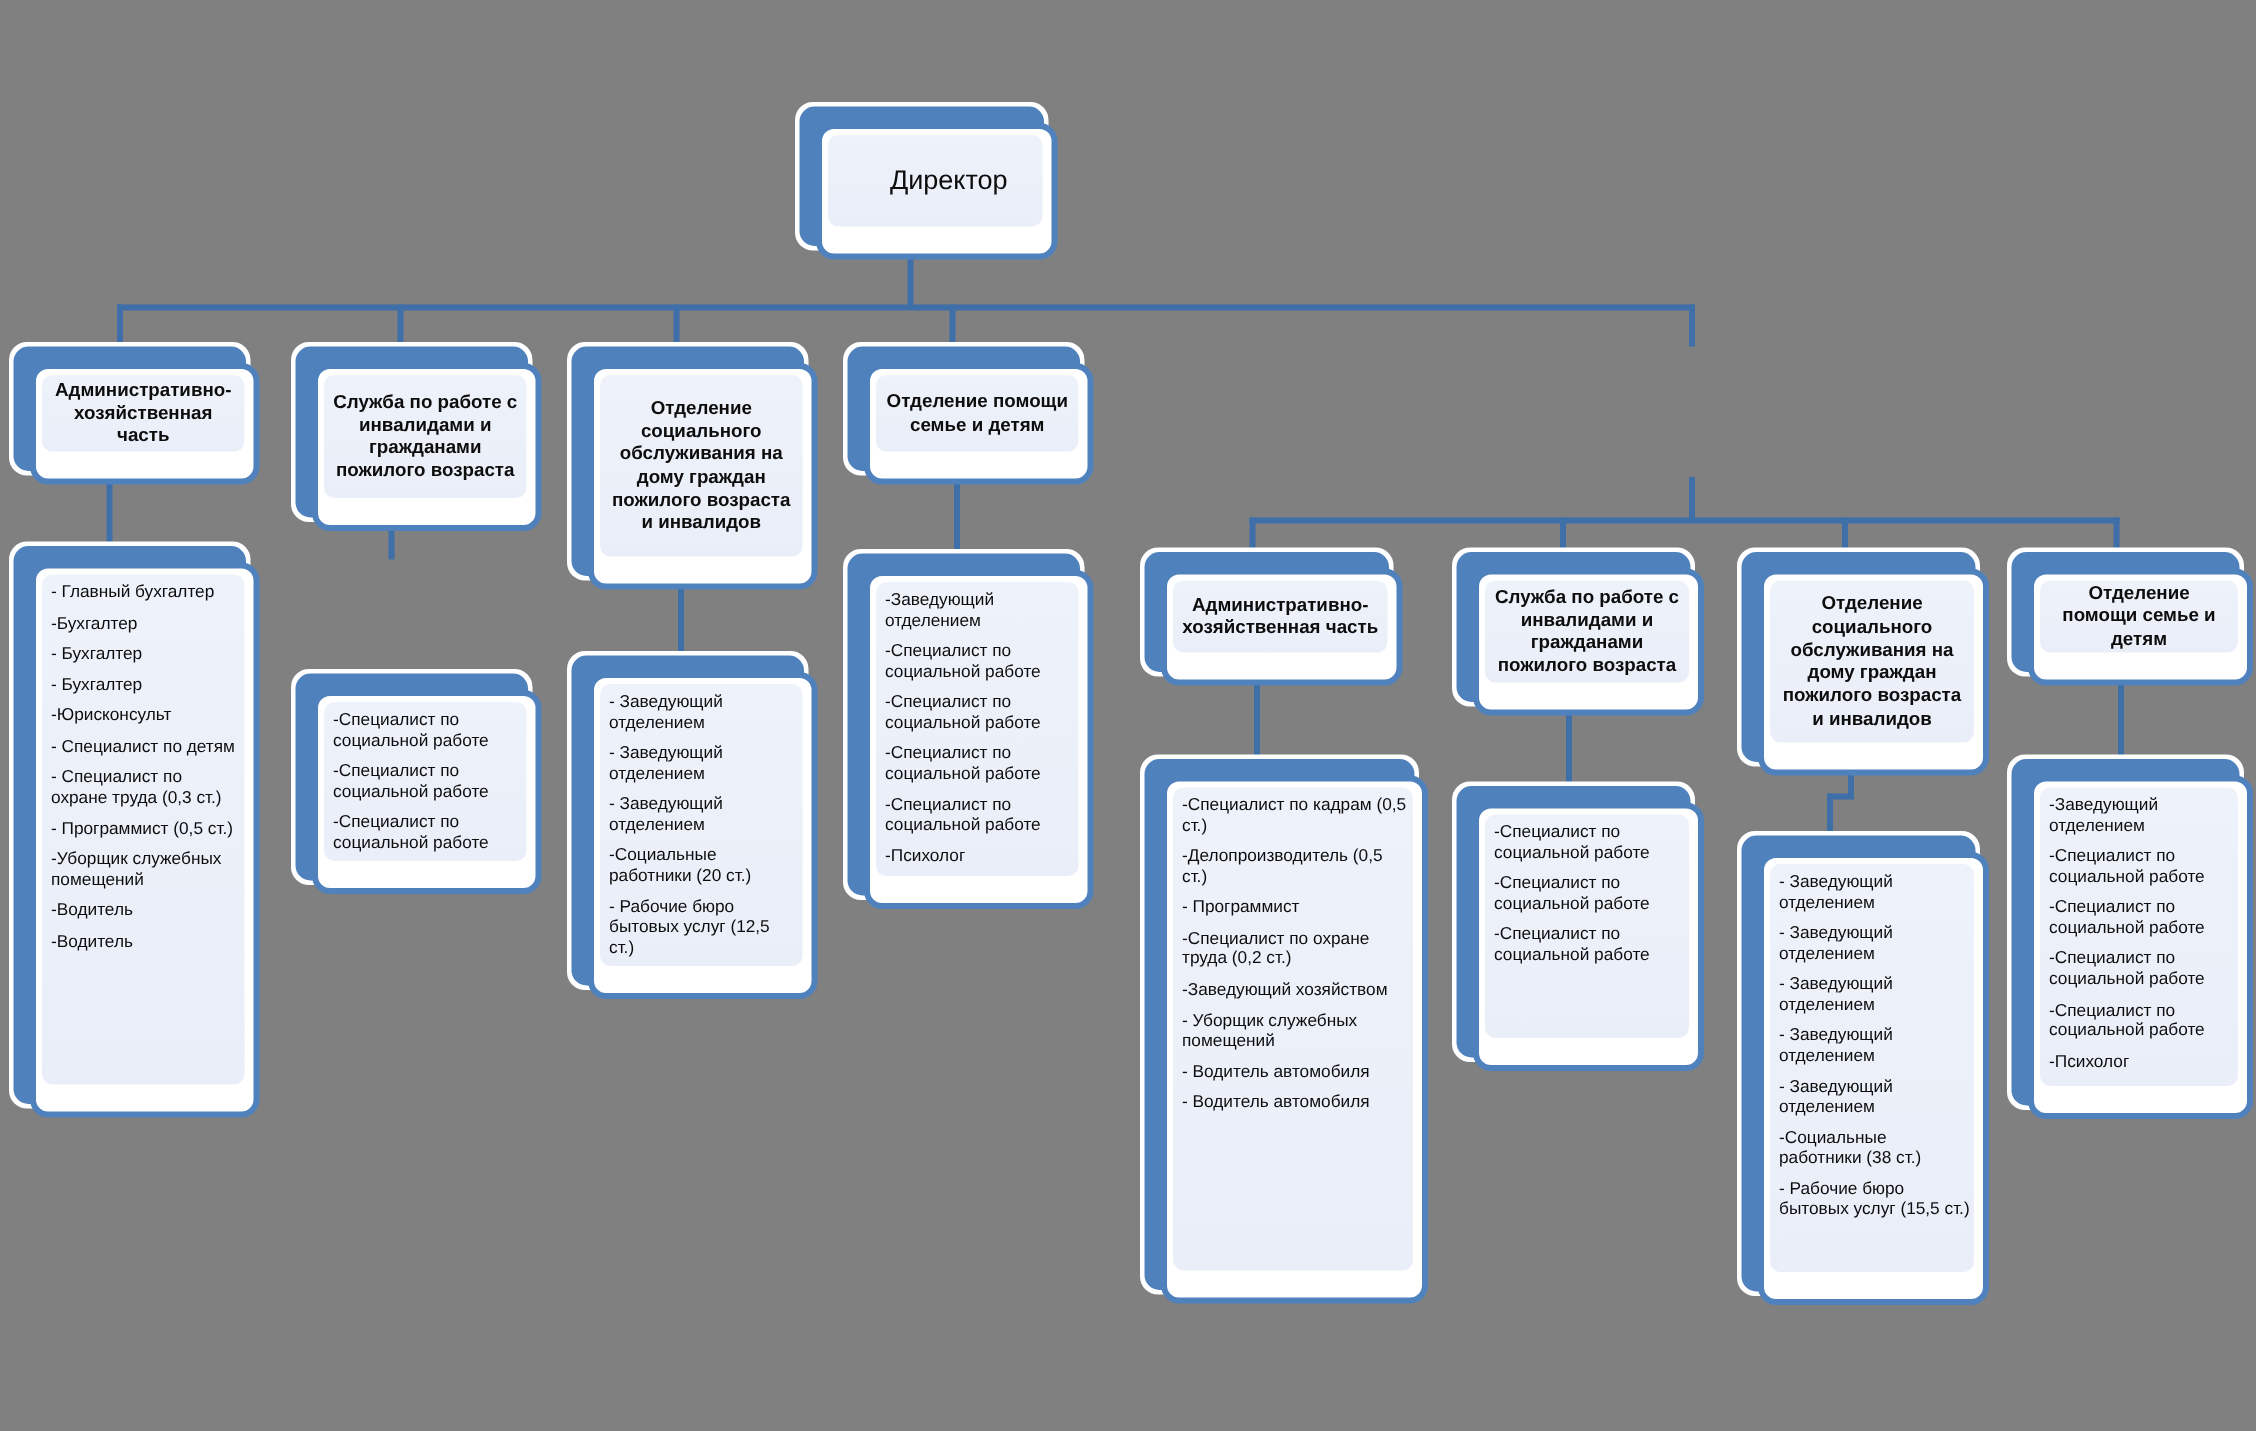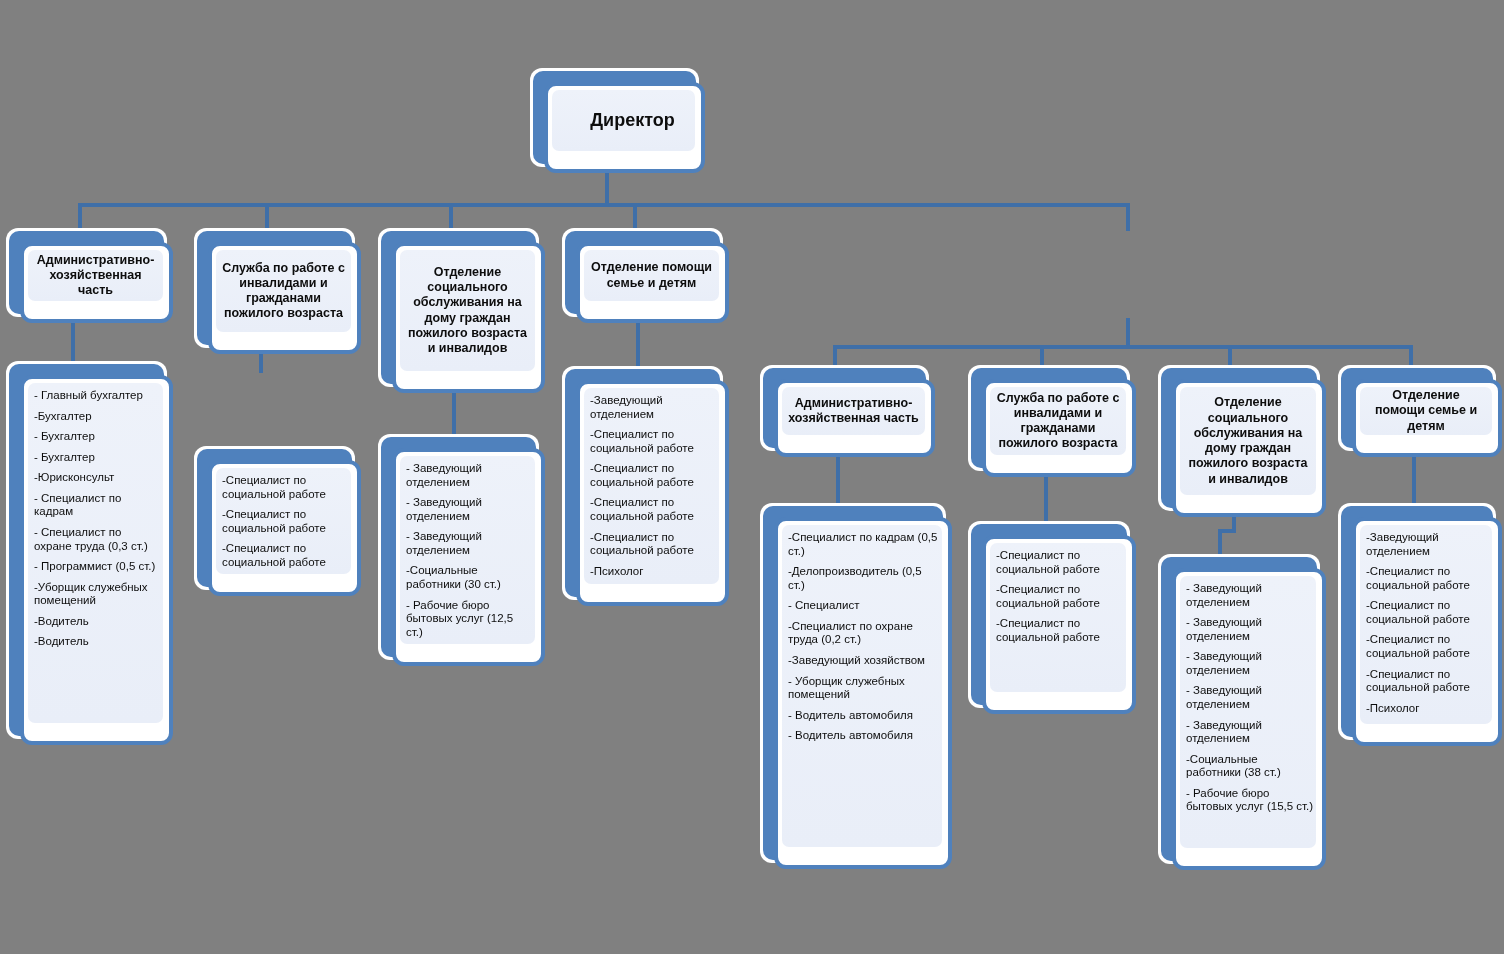--- a/index.html
+++ b/index.html
@@ -42,21 +42,21 @@
     border-radius:7px;
     box-sizing:border-box;
     display:flex;flex-direction:column;
     overflow:hidden;
   }
   .node.title .panel{align-items:center;justify-content:center;}
   .node .panel .ttl{
     color:#0d0d0d;text-align:center;font-weight:bold;line-height:1.22;
     padding:0 6px;width:100%;box-sizing:border-box;
   }
-  .node.root .panel .ttl{font-weight:bold;padding-left:24px;}
+  .node.root .panel .ttl{font-weight:normal;padding-left:24px;}
   .node .panel .lines{
     padding:6px 2px 4px 6px;width:100%;box-sizing:border-box;
   }
   .node .panel .lines .li{
     color:#0d0d0d;line-height:1.18;margin-bottom:7px;white-space:pre-wrap;
   }
   .node .panel .lines .li:last-child{margin-bottom:0;}
 </style>
 </head>
 <body>
@@ -142,21 +142,21 @@
     <div class="plate-white"></div>
     <div class="plate-blue"></div>
     <div class="frame"></div>
     <div class="panel">
       <div class="lines" style="font-size:11.5px;">
           <div class="li">- Главный бухгалтер</div>
           <div class="li">-Бухгалтер</div>
           <div class="li">- Бухгалтер</div>
           <div class="li">- Бухгалтер</div>
           <div class="li">-Юрисконсульт</div>
-          <div class="li">- Специалист по кадрам</div>
+          <div class="li">- Специалист по детям</div>
           <div class="li">- Специалист по охране труда (0,3 ст.)</div>
           <div class="li">- Программист (0,5 ст.)</div>
           <div class="li">-Уборщик служебных помещений</div>
           <div class="li">-Водитель</div>
           <div class="li">-Водитель</div>
         </div>
     </div>
   </div>
 
   <div class="node" style="left:194px;top:446px;width:167px;height:150px;">
@@ -174,21 +174,21 @@
 
   <div class="node" style="left:378px;top:434px;width:167px;height:232px;">
     <div class="plate-white"></div>
     <div class="plate-blue"></div>
     <div class="frame"></div>
     <div class="panel">
       <div class="lines" style="font-size:11.5px;">
           <div class="li">- Заведующий отделением</div>
           <div class="li">- Заведующий отделением</div>
           <div class="li">- Заведующий отделением</div>
-          <div class="li">-Социальные работники (30 ст.)</div>
+          <div class="li">-Социальные работники (20 ст.)</div>
           <div class="li">- Рабочие бюро бытовых услуг (12,5 ст.)</div>
         </div>
     </div>
   </div>
 
   <div class="node" style="left:562px;top:366px;width:167px;height:240px;">
     <div class="plate-white"></div>
     <div class="plate-blue"></div>
     <div class="frame"></div>
     <div class="panel">
@@ -240,21 +240,21 @@
   </div>
 
   <div class="node" style="left:760px;top:503px;width:192px;height:366px;">
     <div class="plate-white"></div>
     <div class="plate-blue"></div>
     <div class="frame"></div>
     <div class="panel">
       <div class="lines" style="font-size:11.5px;">
           <div class="li">-Специалист по кадрам (0,5 ст.)</div>
           <div class="li">-Делопроизводитель (0,5 ст.)</div>
-          <div class="li">- Специалист</div>
+          <div class="li">- Программист</div>
           <div class="li">-Специалист по охране труда (0,2 ст.)</div>
           <div class="li">-Заведующий хозяйством</div>
           <div class="li">- Уборщик служебных помещений</div>
           <div class="li">- Водитель автомобиля</div>
           <div class="li">- Водитель автомобиля</div>
         </div>
     </div>
   </div>
 
   <div class="node" style="left:968px;top:521px;width:168px;height:193px;">

